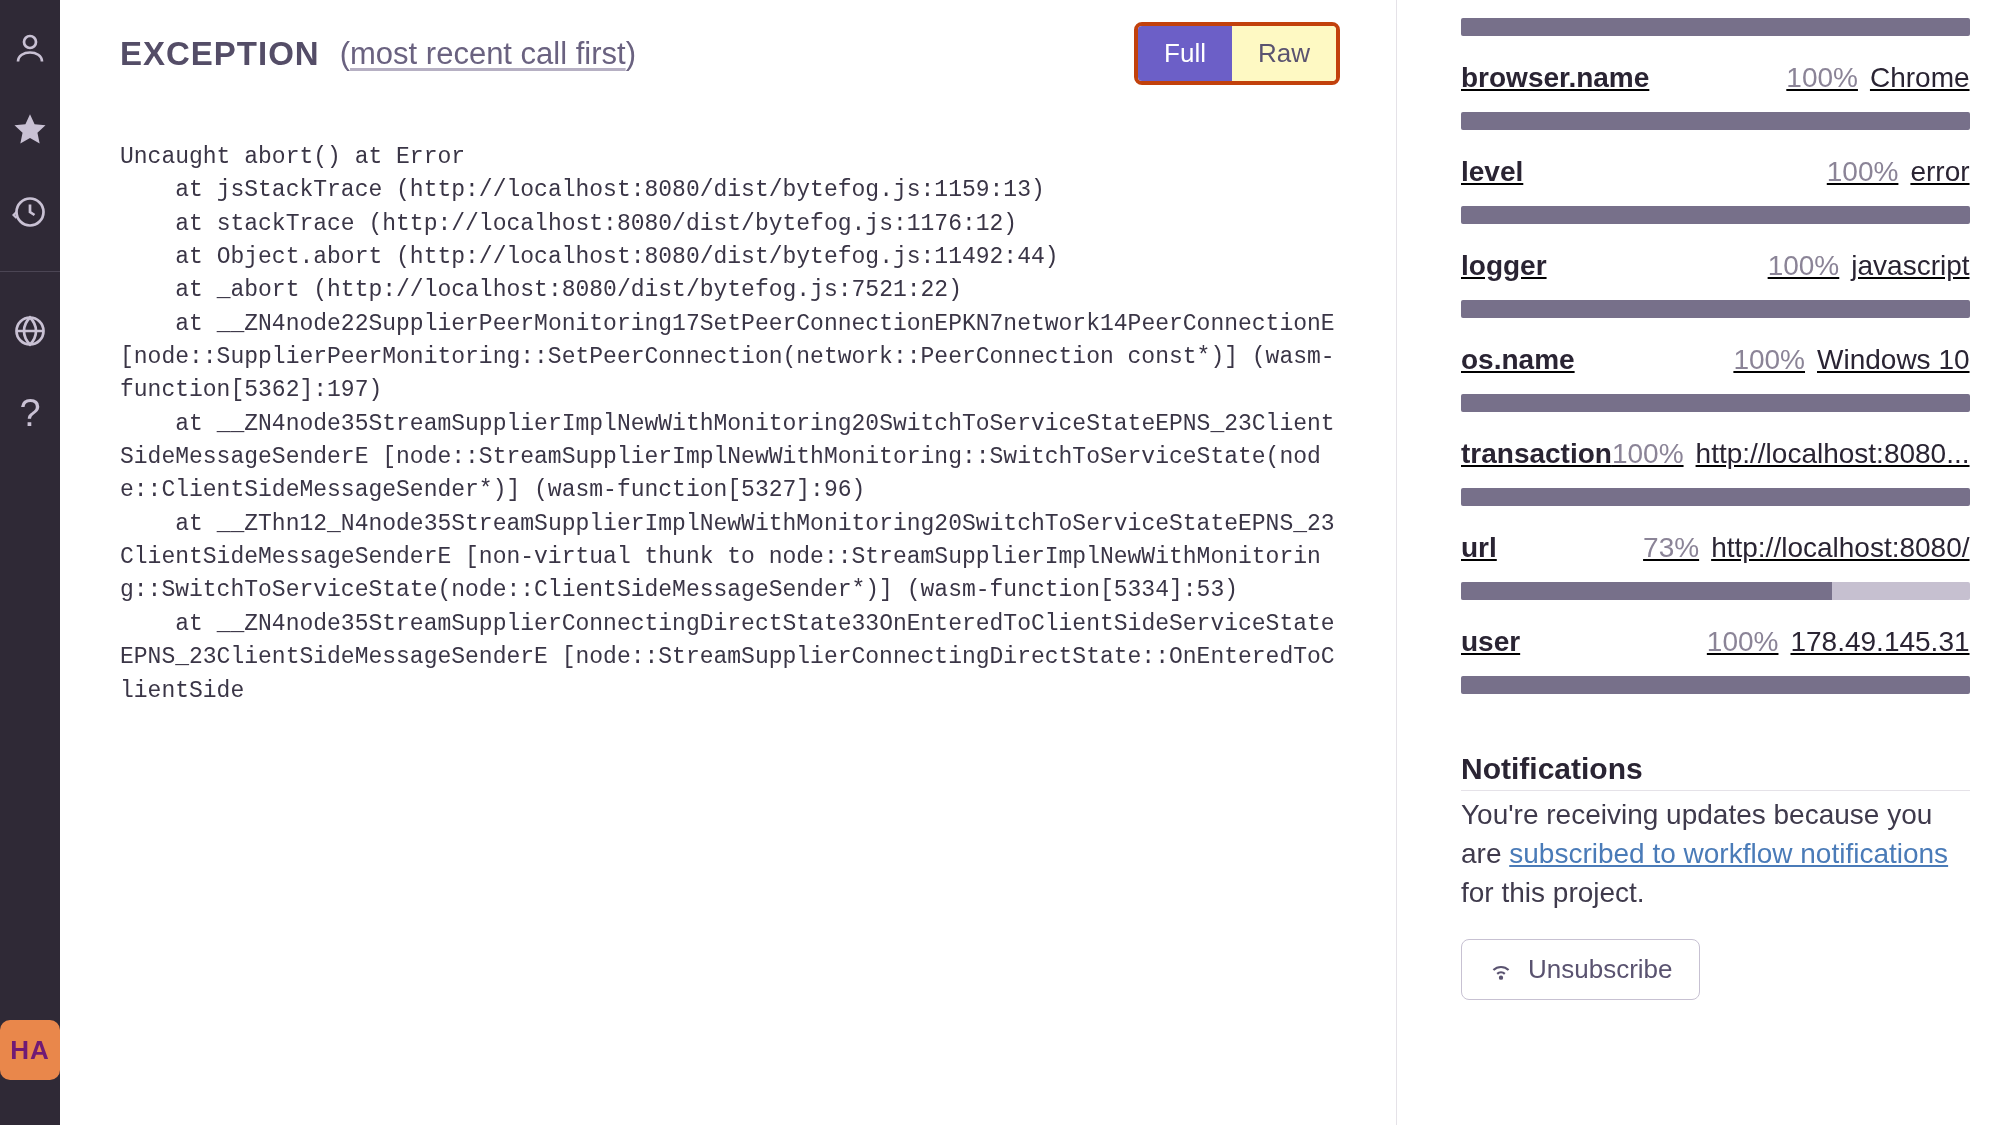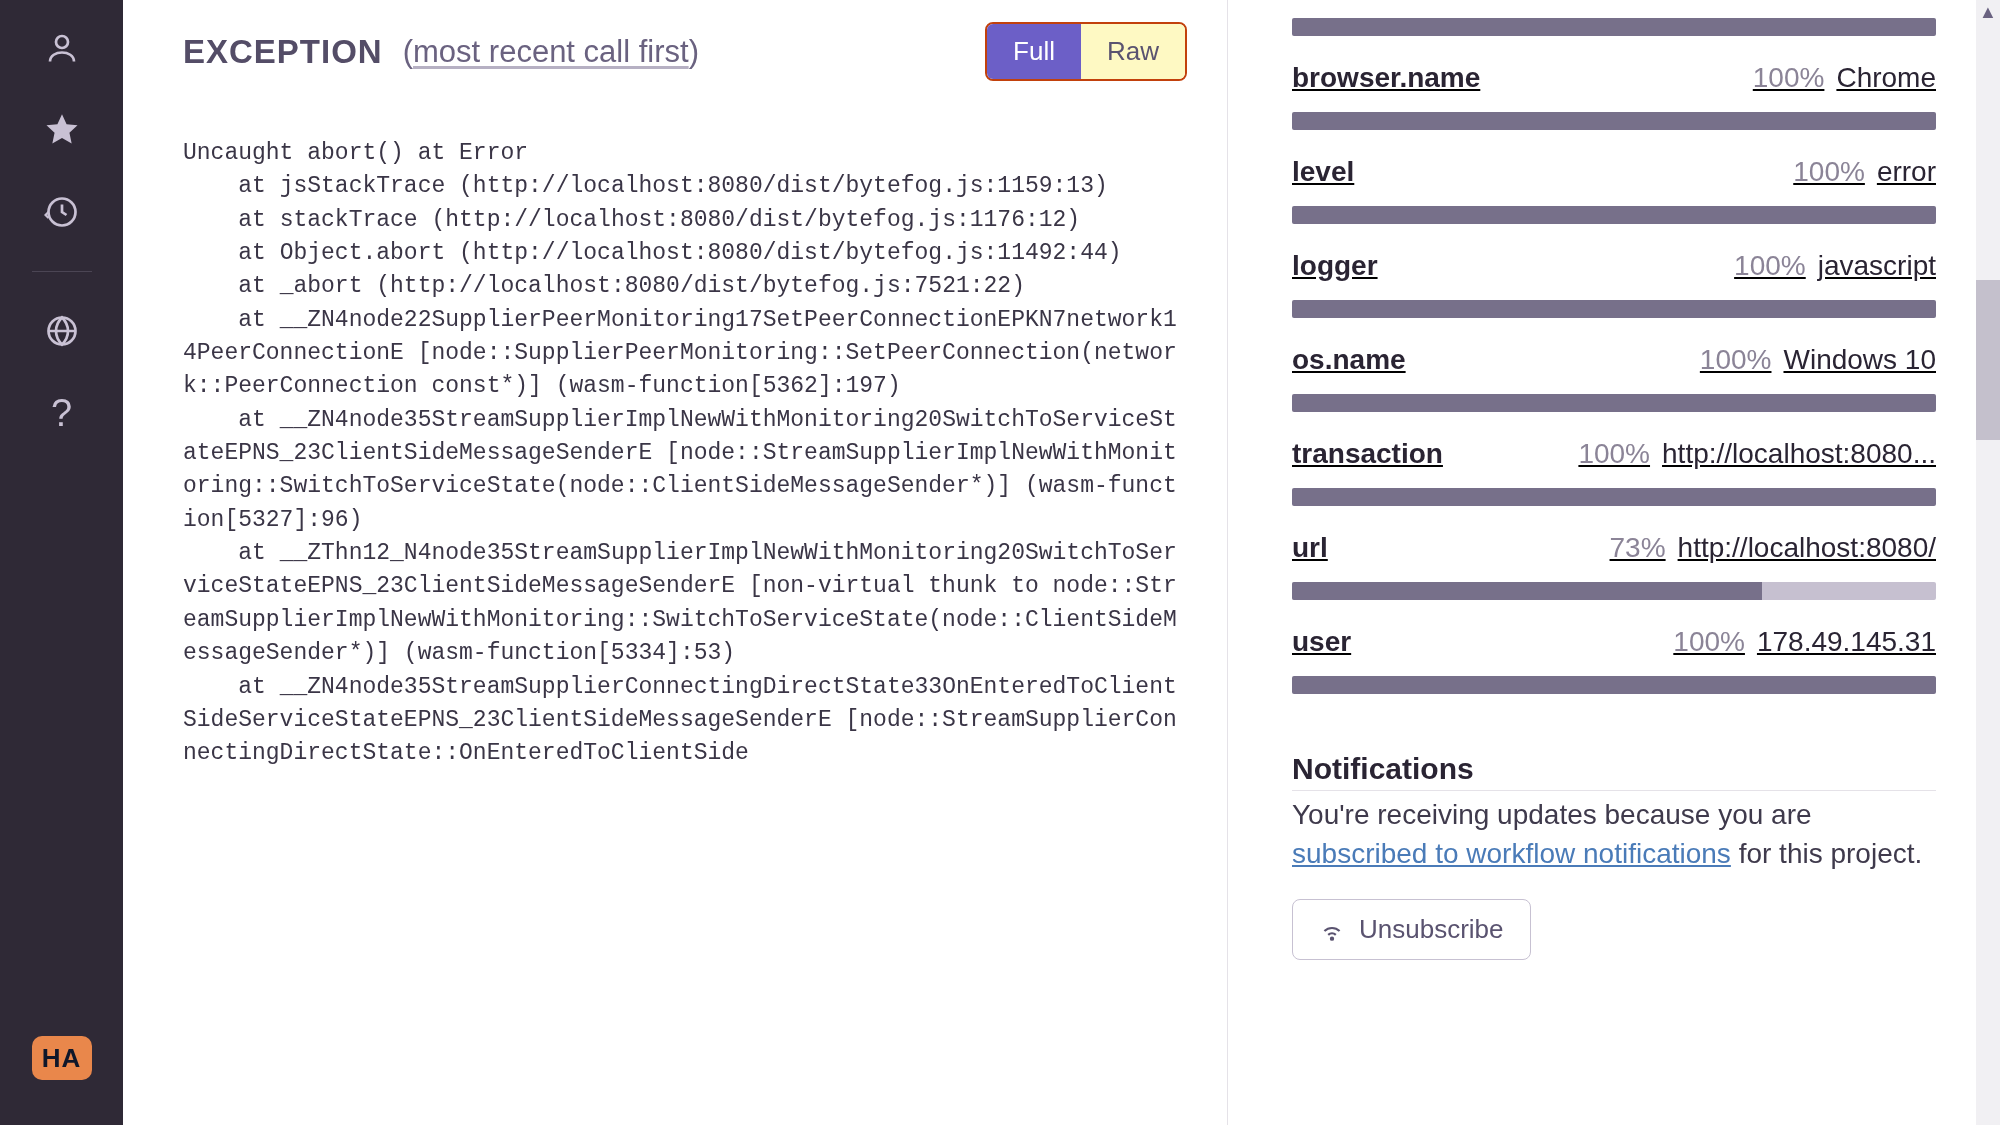--- a/index.html
+++ b/index.html
@@ -1,28 +1,28 @@
 <!DOCTYPE html>
 <html><head>
 <meta charset="utf-8">
 <style>
   * { margin:0; padding:0; box-sizing:border-box; }
   html,body { width:2000px; height:1125px; font-family:-apple-system,"Segoe UI",Helvetica,Arial,sans-serif; background:#fff; overflow:hidden; }
   .page { display:flex; width:100%; height:100%; }
   .sidebar { width:123px; background:#2f2936; display:flex; flex-direction:column; align-items:center; padding-top:25px; gap:36px; }
   .sidebar .icon { width:46px; height:46px; display:flex; align-items:center; justify-content:center; color:#c9c1d4; cursor:pointer; }
   .sidebar .div-line { width:60px; height:1px; background:#4b4554; }
-  .sidebar .avatar { margin-top:auto; margin-bottom:45px; width:60px; height:44px; background:#e9874b; border-radius:10px; display:flex; align-items:center; justify-content:center; color:#0f172a; font-size:26px; font-weight:600; letter-spacing:1px; }
+  .sidebar .avatar { margin-top:auto; margin-bottom:45px; width:60px; height:60px; background:#e9874b; border-radius:10px; display:flex; align-items:center; justify-content:center; color:#701a75; font-size:26px; font-weight:600; letter-spacing:1px; }
   .main { flex:1; display:flex; }
-  .center { width:1105px; padding:22px 40px 0 60px; border-right:1px solid #e5e2e8; }
+  .center { width:1337px; padding:22px 56px 0 60px; border-right:1px solid #e5e2e8; }
   .exc-header { display:flex; align-items:center; }
   .exc-title { color:#544d67; font-size:33px; font-weight:700; letter-spacing:1px; }
   .exc-sub { color:#6a6280; font-size:31px; font-weight:400; margin-left:20px; }
   .exc-sub-inner { text-decoration:underline; text-decoration-color:#b6b0c3; text-underline-offset:4px; }
-  .toggle-group { margin-left:auto; display:flex; border:2px solid #c2410c; border-radius:8px; overflow:hidden; }
+  .toggle-group { margin-left:auto; display:flex; border:4px solid #c2410c; border-radius:8px; overflow:hidden; }
   .toggle-btn { padding:12px 26px; font-size:26px; font-weight:500; background:#fef9c3; color:#5a5370; border:none; cursor:pointer; }
   .toggle-btn.active { background:#6c5fc7; color:#fff; }
   .trace { margin-top:56px; font-family:"SFMono-Regular",Consolas,"Liberation Mono",Menlo,monospace; font-size:23px; line-height:1.45; color:#3a3546; white-space:pre-wrap; word-break:break-all; }
   .right { flex:1; padding:0 64px 0 64px; position:relative; }
   .tag-row { margin-top:26px; }
   .tag-row:first-child { margin-top:0; }
   .tag-head { display:flex; align-items:center; font-size:28px;text-decoration:underline; }
   .tag-label { color:#2a2433; font-weight:600; }
   .tag-pct { margin-left:auto; color:#8b8497; font-weight:500; }
   .tag-val { color:#2a2433; margin-left:12px; font-weight:400; }

